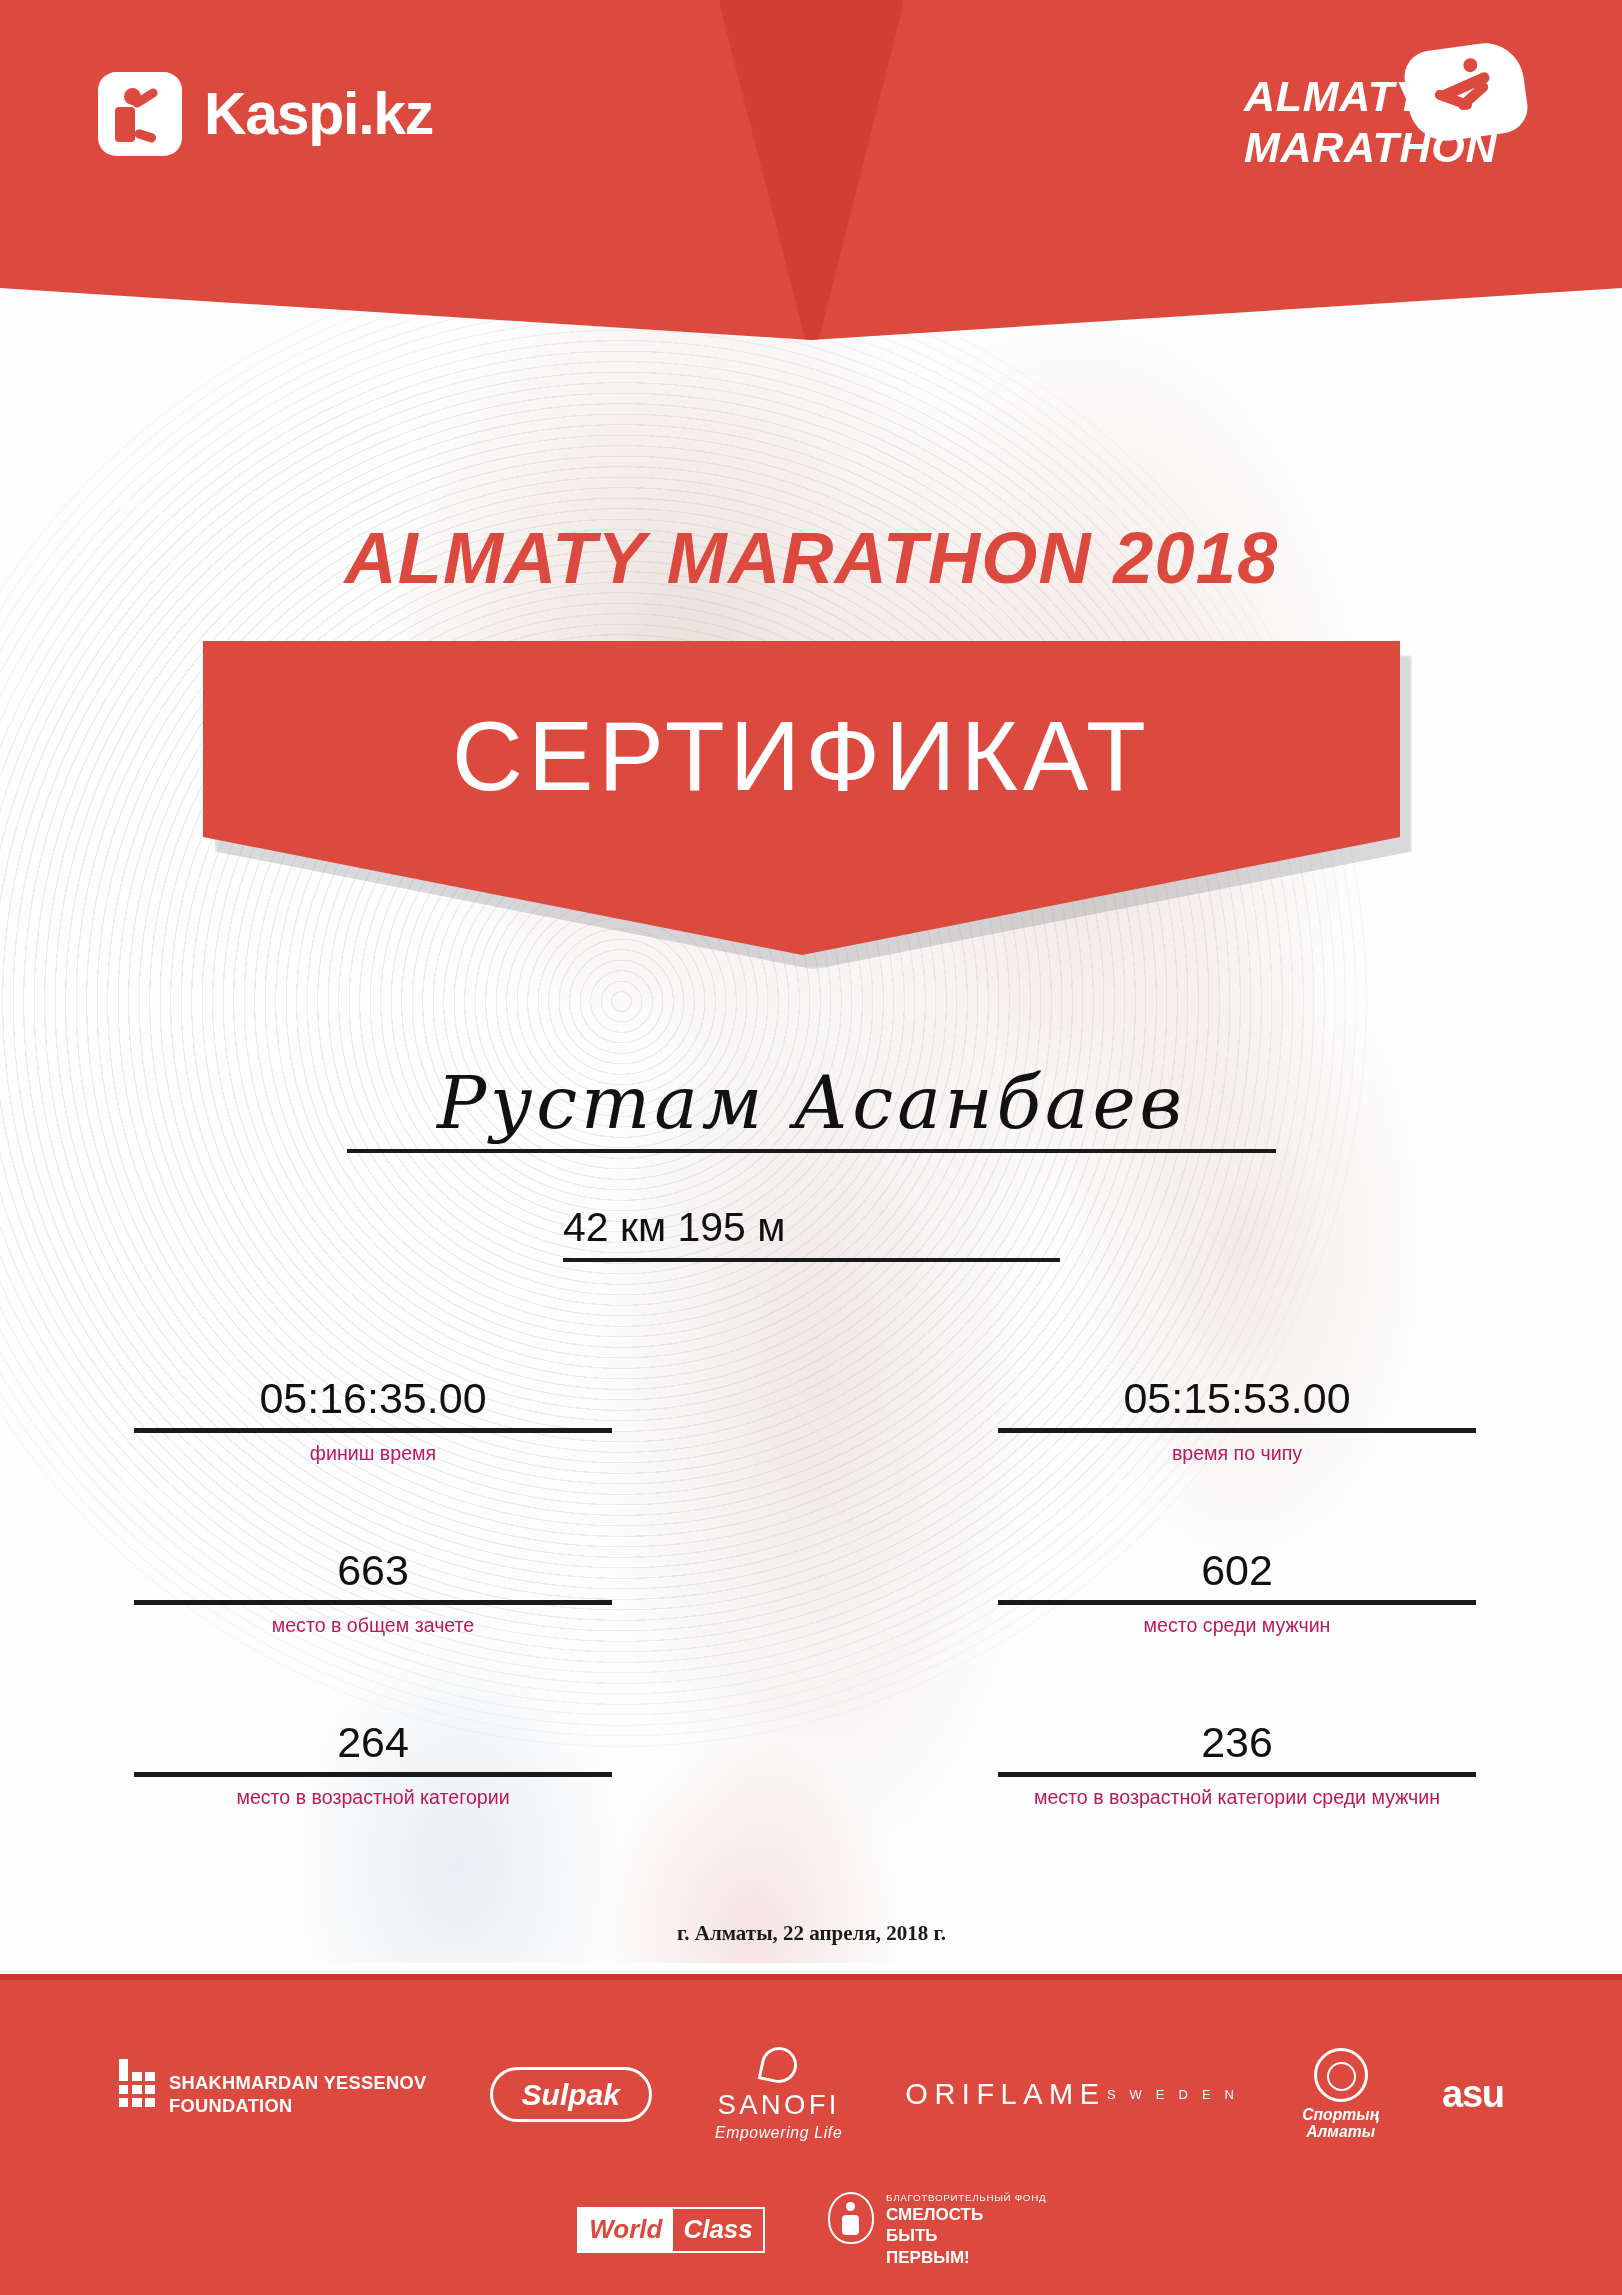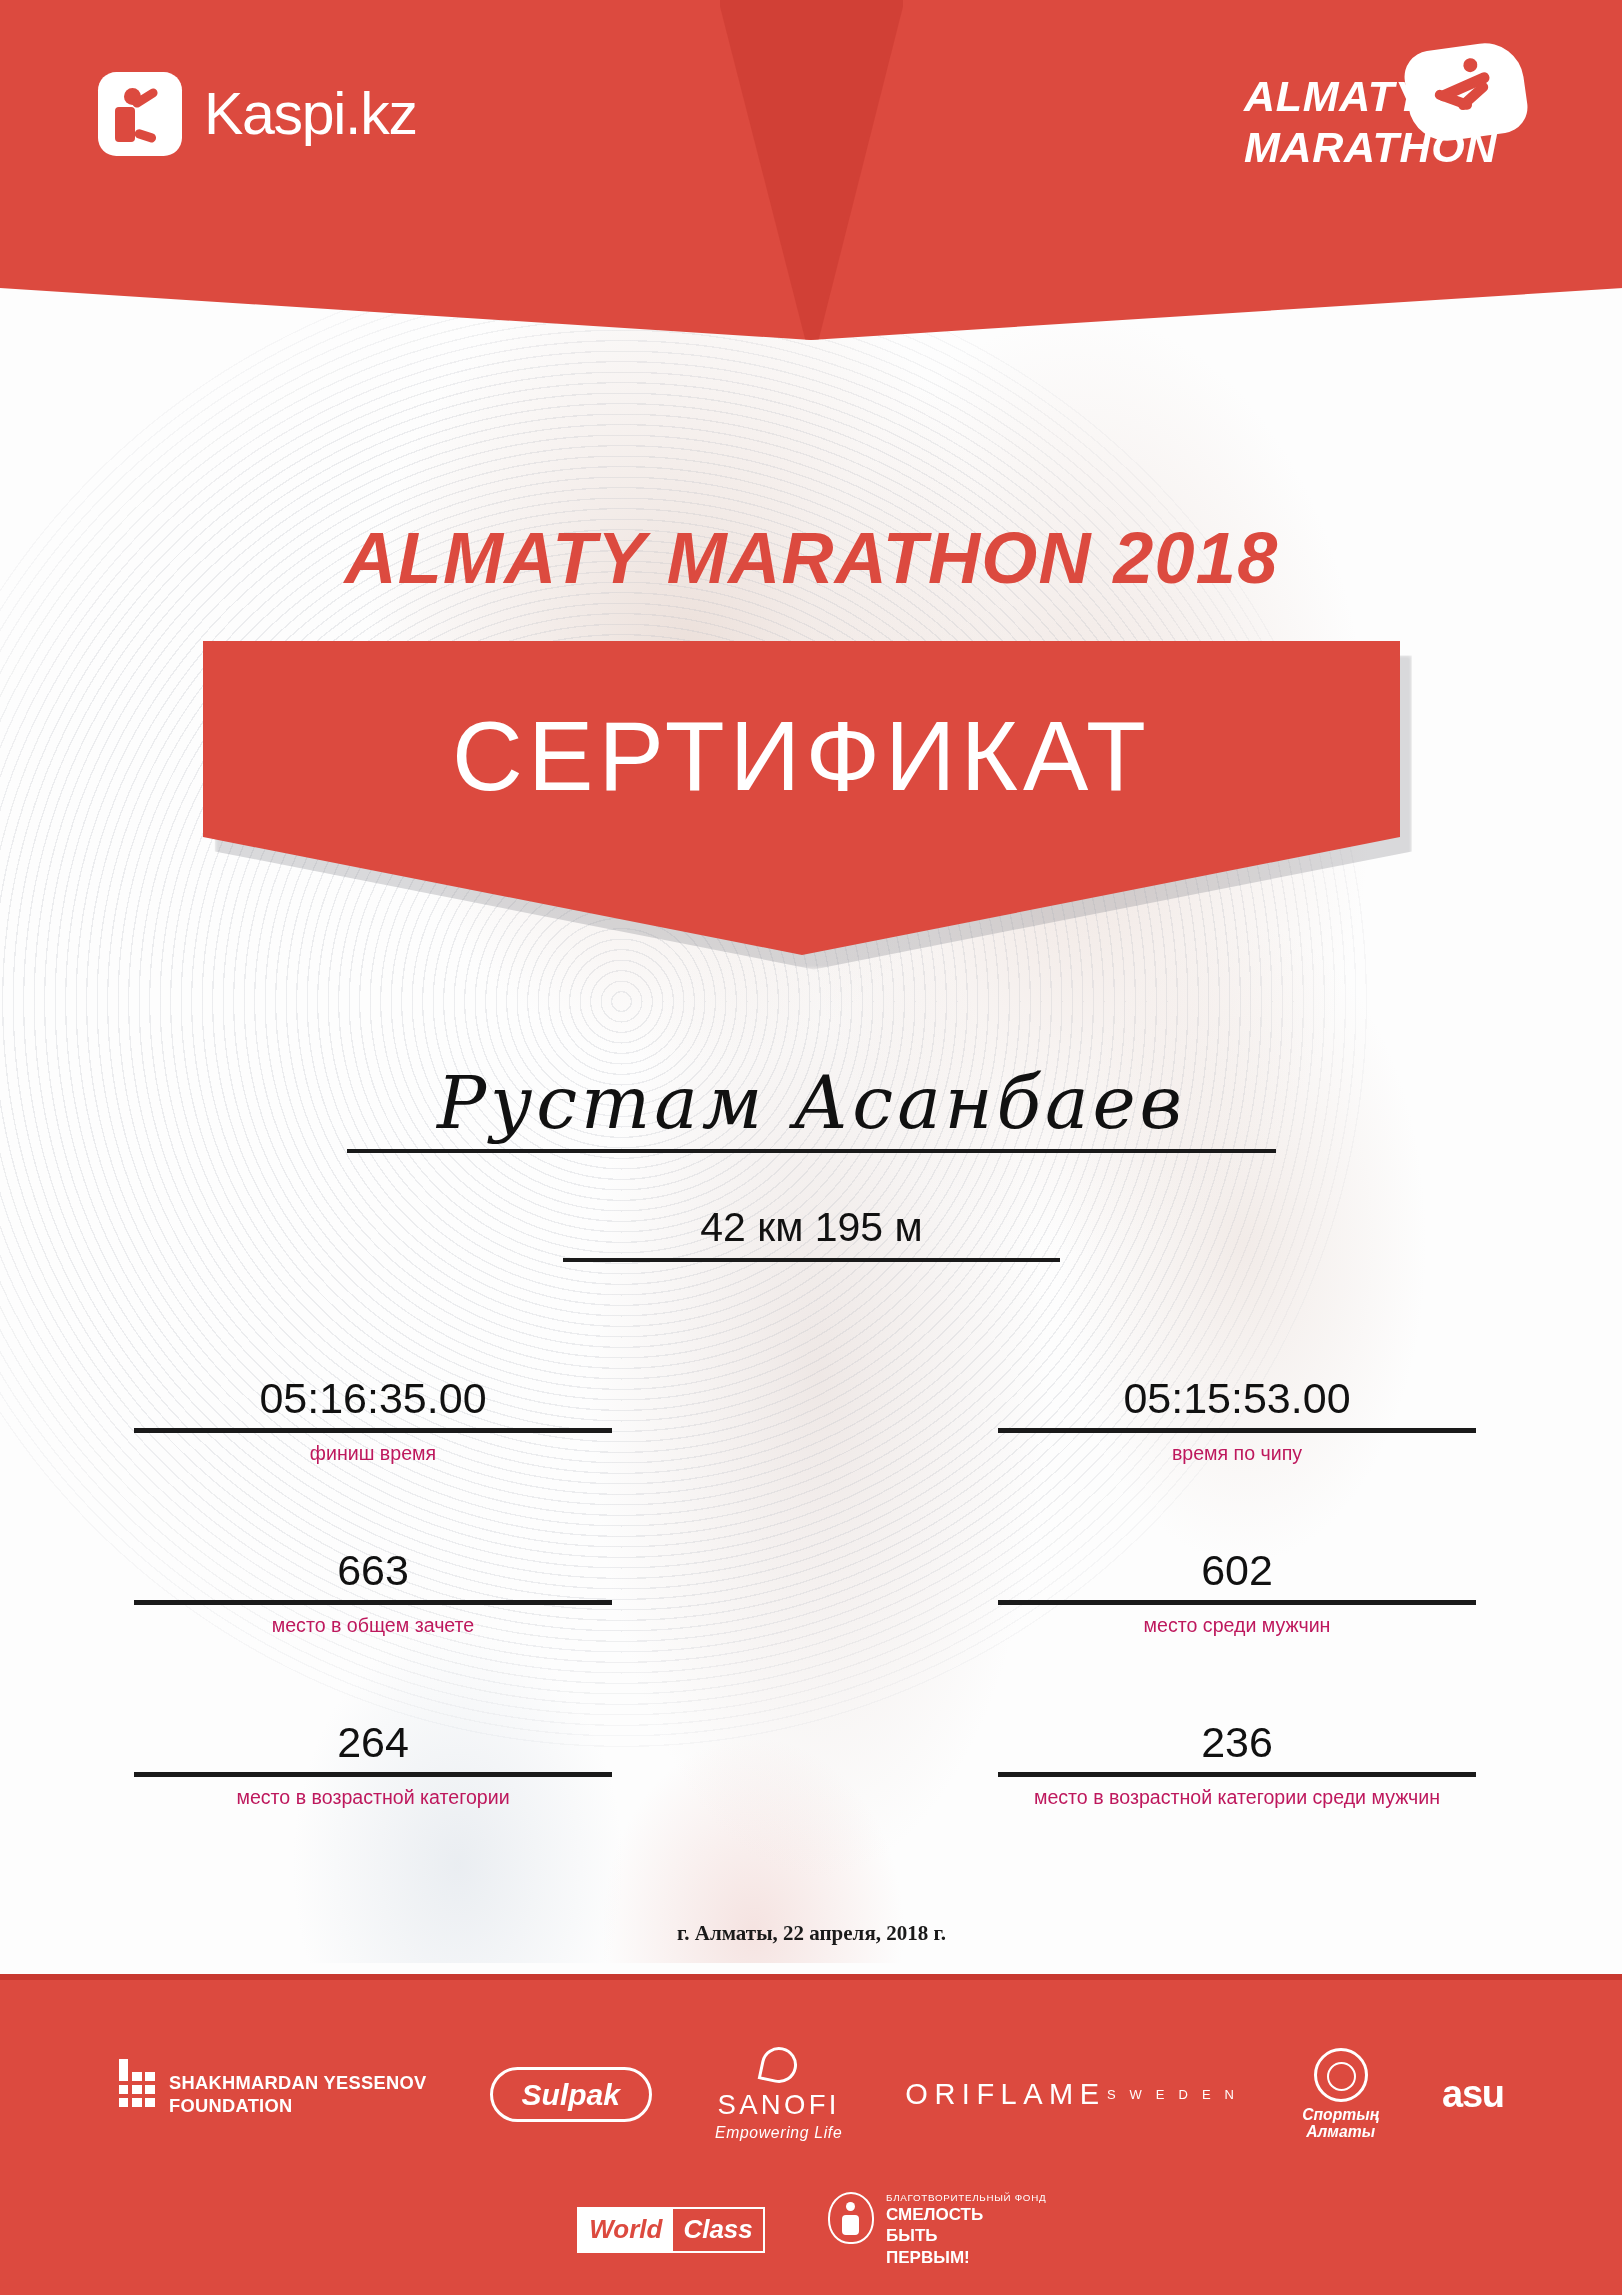--- a/index.html
+++ b/index.html
@@ -101,21 +101,21 @@
   .kaspi-badge .fig-leg {
     position: absolute; left: 37px; top: 56px;
     width: 22px; height: 8.5px; border-radius: 4.6px;
     background: #dc4a3f;
     transform: rotate(18deg);
     transform-origin: left center;
   }
   .kaspi-text {
     color: #ffffff;
     font-size: 59px;
-    font-weight: normal;
+    font-weight: bold;
     letter-spacing: -1.3px;
     font-family: "Liberation Sans", sans-serif;
   }
 
   .am-logo {
     position: absolute;
     right: 98px; top: 52px;
     width: 281px; height: 131px;
     color: #ffffff;
     text-align: left;
@@ -224,21 +224,20 @@
   .rule {
     height: 4.6px;
     background: #1a1a1a;
     margin-top: 3.9px;
   }
 
   .dist-block {
     position: absolute;
     left: 563px; top: 1204px;
     width: 497px;
-    text-align: center;
   }
   .dist-text {
     font-size: 41px;
     color: #111111;
     font-family: "Liberation Sans", sans-serif;
   }
   .dist-block .rule { margin-top: 6.5px; }
 
   
   .stats {

